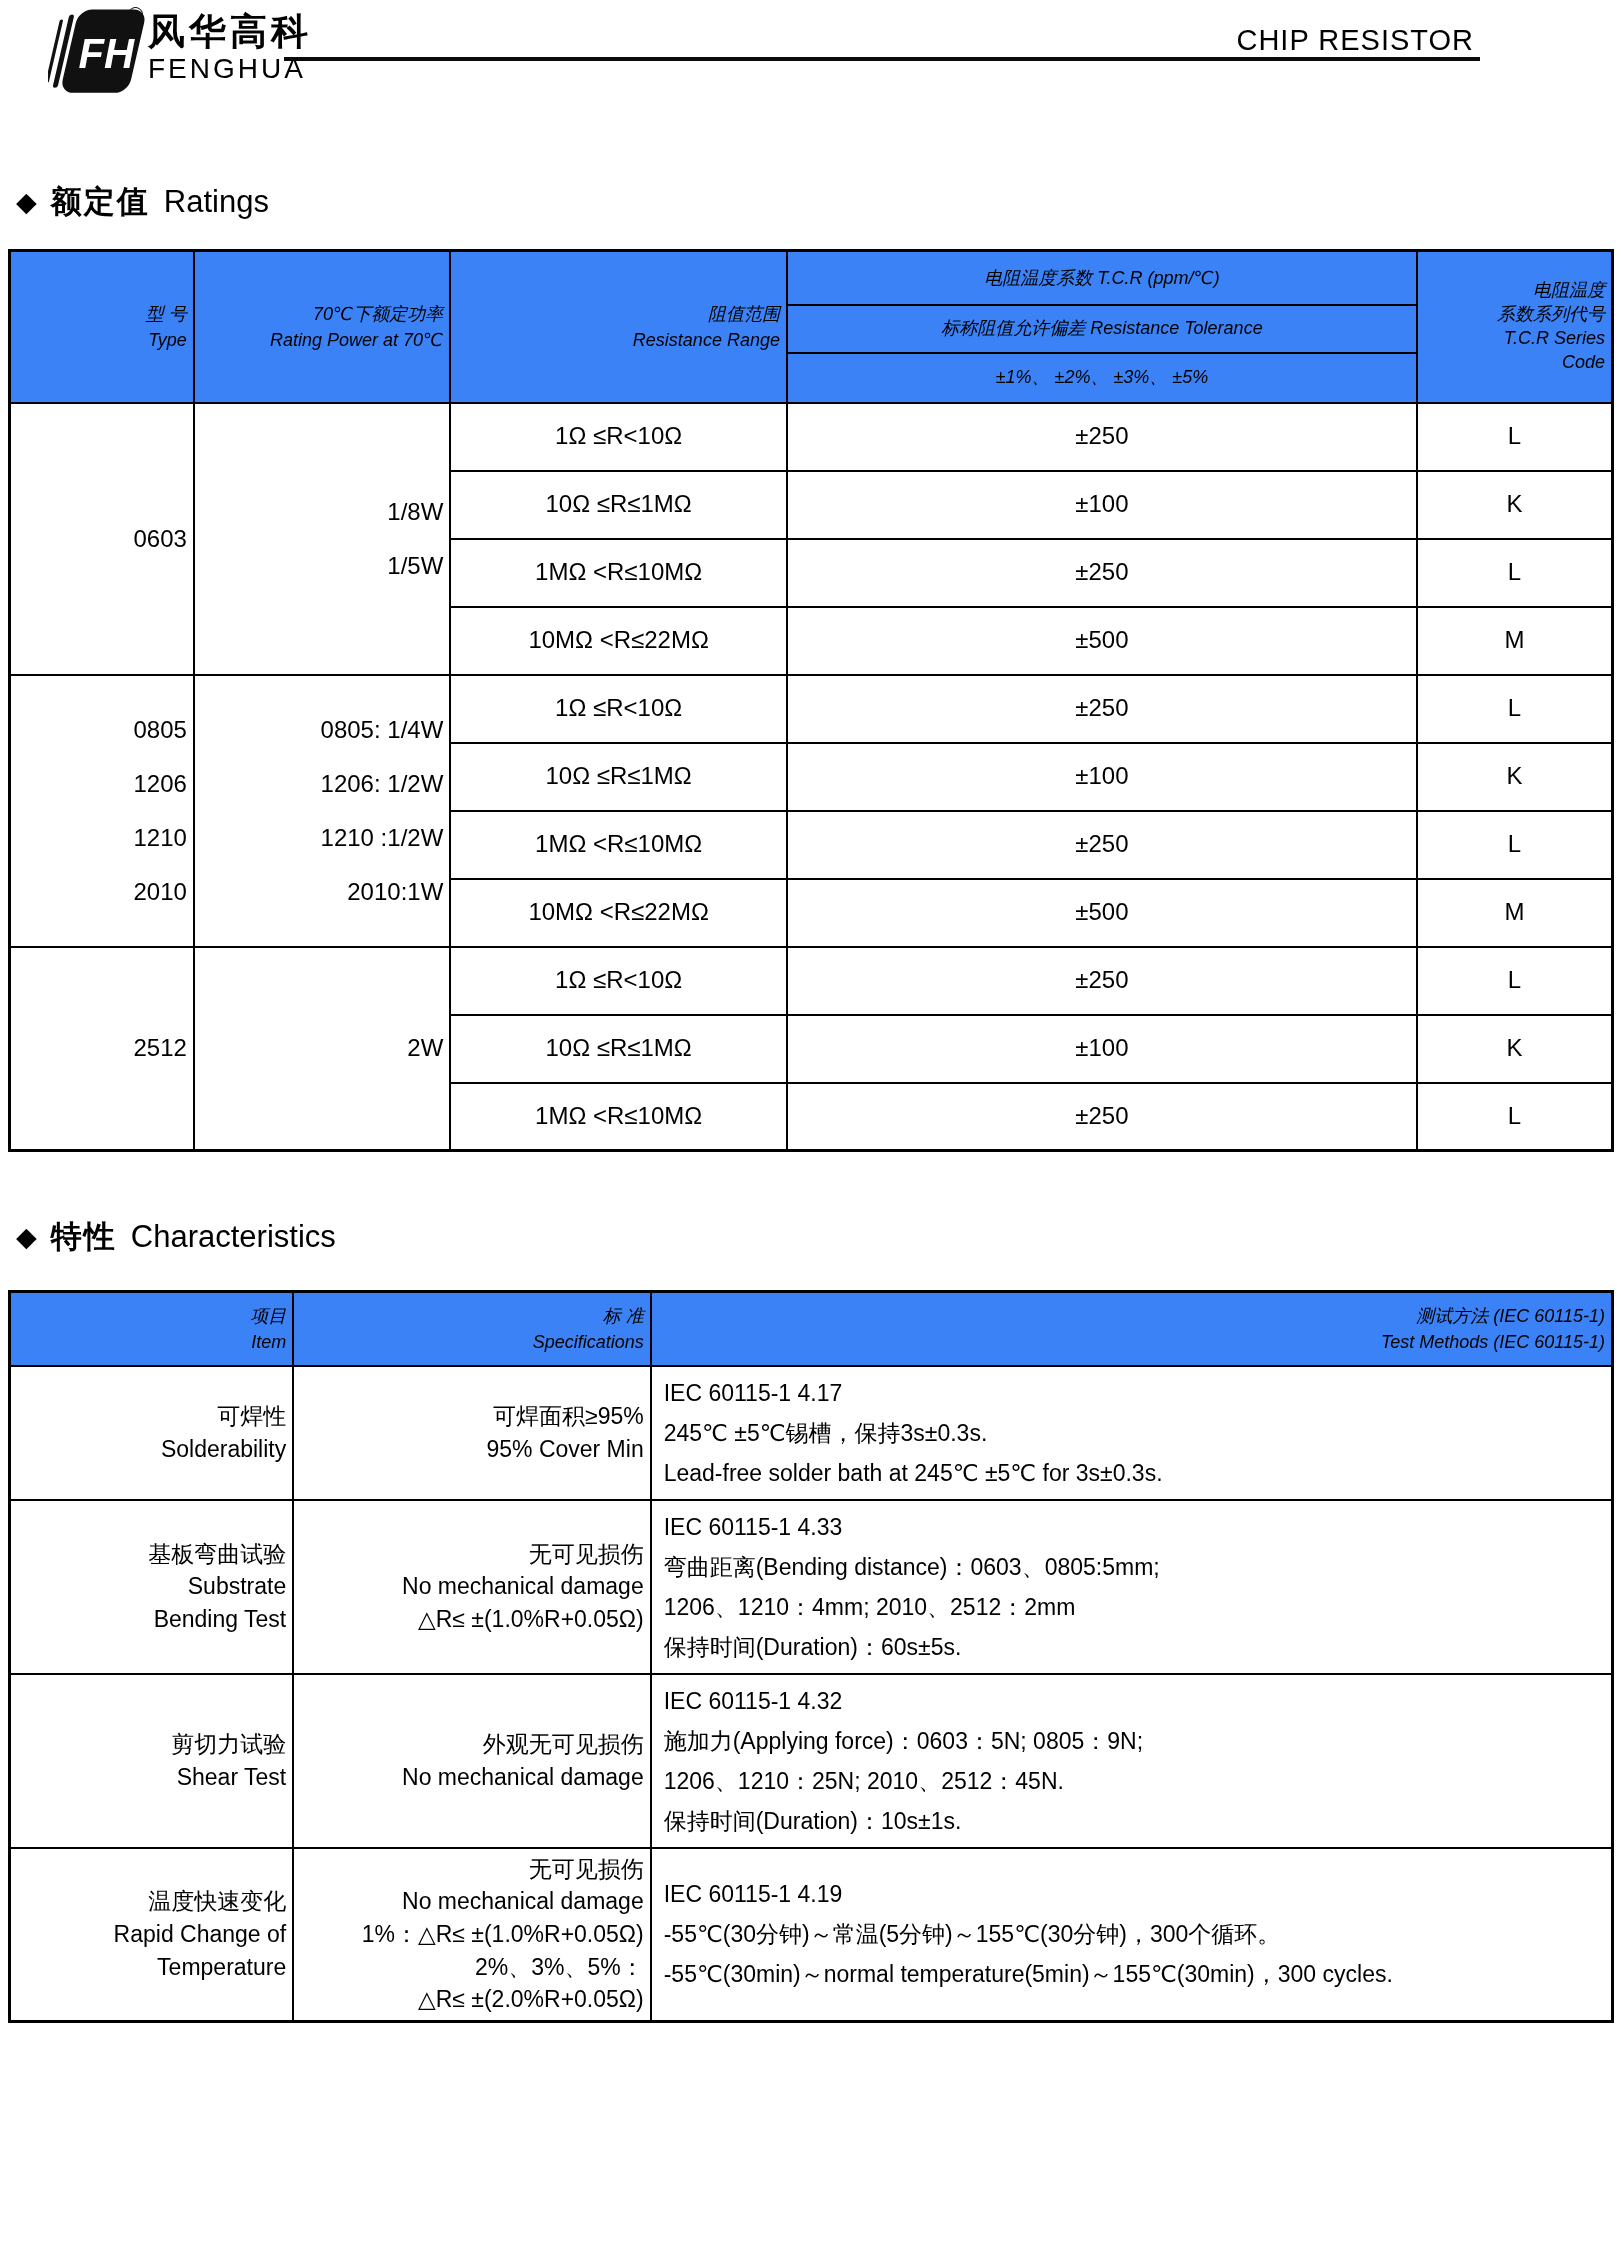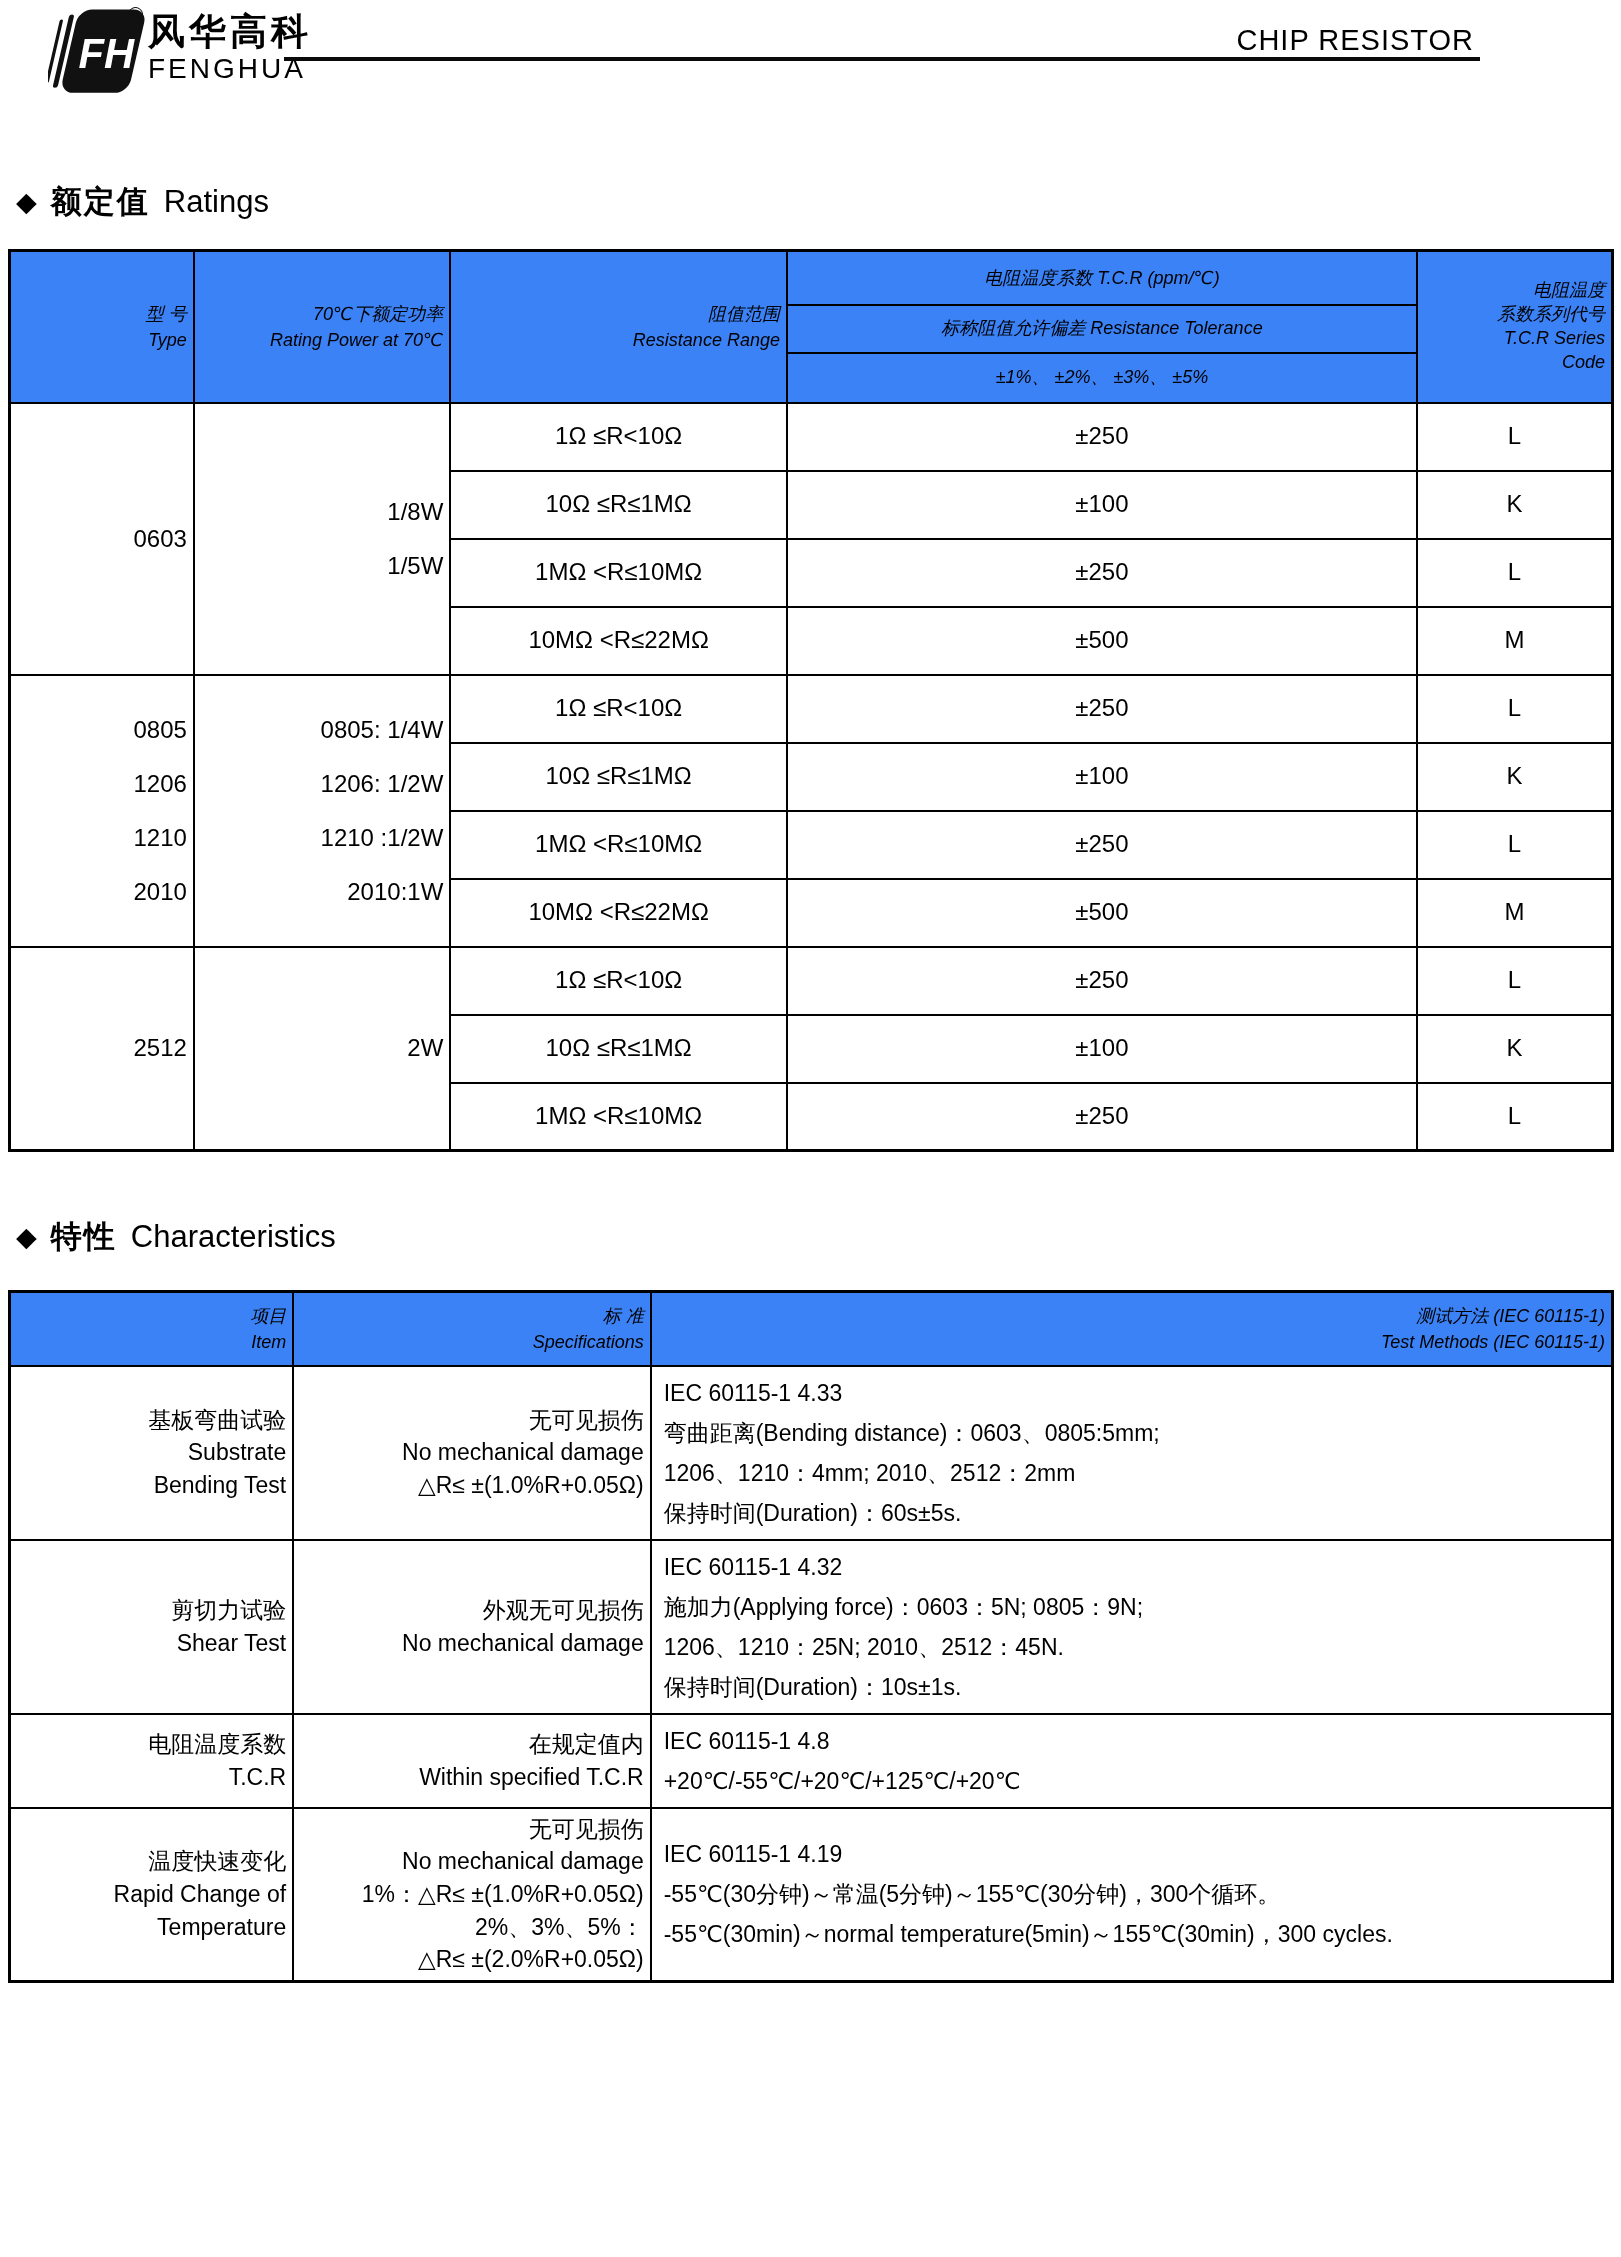--- a/index.html
+++ b/index.html
@@ -210,20 +210,29 @@
           <tr>
             <th class="pre">项目
 Item</th>
             <th class="pre">标 准
 Specifications</th>
             <th class="pre">测试方法 (IEC 60115-1)
 Test Methods (IEC 60115-1)</th>
           </tr>
         </thead>
         <tbody>
+          <tr class="r0">
+            <td class="item pre">可焊性
+Solderability</td>
+            <td class="spec pre">可焊面积≥95%
+95% Cover Min</td>
+            <td class="test pre">IEC 60115-1 4.17
+245℃ ±5℃锡槽，保持3s±0.3s.
+Lead-free solder bath at 245℃ ±5℃ for 3s±0.3s.</td>
+          </tr>
           <tr class="r2">
             <td class="item pre">基板弯曲试验
 Substrate
 Bending Test</td>
             <td class="spec pre">无可见损伤
 No mechanical damage
 △R≤ ±(1.0%R+0.05Ω)</td>
             <td class="test pre">IEC 60115-1 4.33
 弯曲距离(Bending distance)：0603、0805:5mm;
 1206、1210：4mm; 2010、2512：2mm
@@ -231,28 +240,20 @@
           </tr>
           <tr class="r3">
             <td class="item pre">剪切力试验
 Shear Test</td>
             <td class="spec pre">外观无可见损伤
 No mechanical damage</td>
             <td class="test pre">IEC 60115-1 4.32
 施加力(Applying force)：0603：5N; 0805：9N;
 1206、1210：25N; 2010、2512：45N.
 保持时间(Duration)：10s±1s.</td>
-          </tr>
-          <tr class="r4">
-            <td class="item pre">电阻温度系数
-T.C.R</td>
-            <td class="spec pre">在规定值内
-Within specified T.C.R</td>
-            <td class="test pre">IEC 60115-1 4.8
-+20℃/-55℃/+20℃/+125℃/+20℃</td>
           </tr>
           <tr class="r5">
             <td class="item pre">温度快速变化
 Rapid Change of
 Temperature</td>
             <td class="spec pre">无可见损伤
 No mechanical damage
 1%：△R≤ ±(1.0%R+0.05Ω)
 2%、3%、5%：
 △R≤ ±(2.0%R+0.05Ω)</td>

